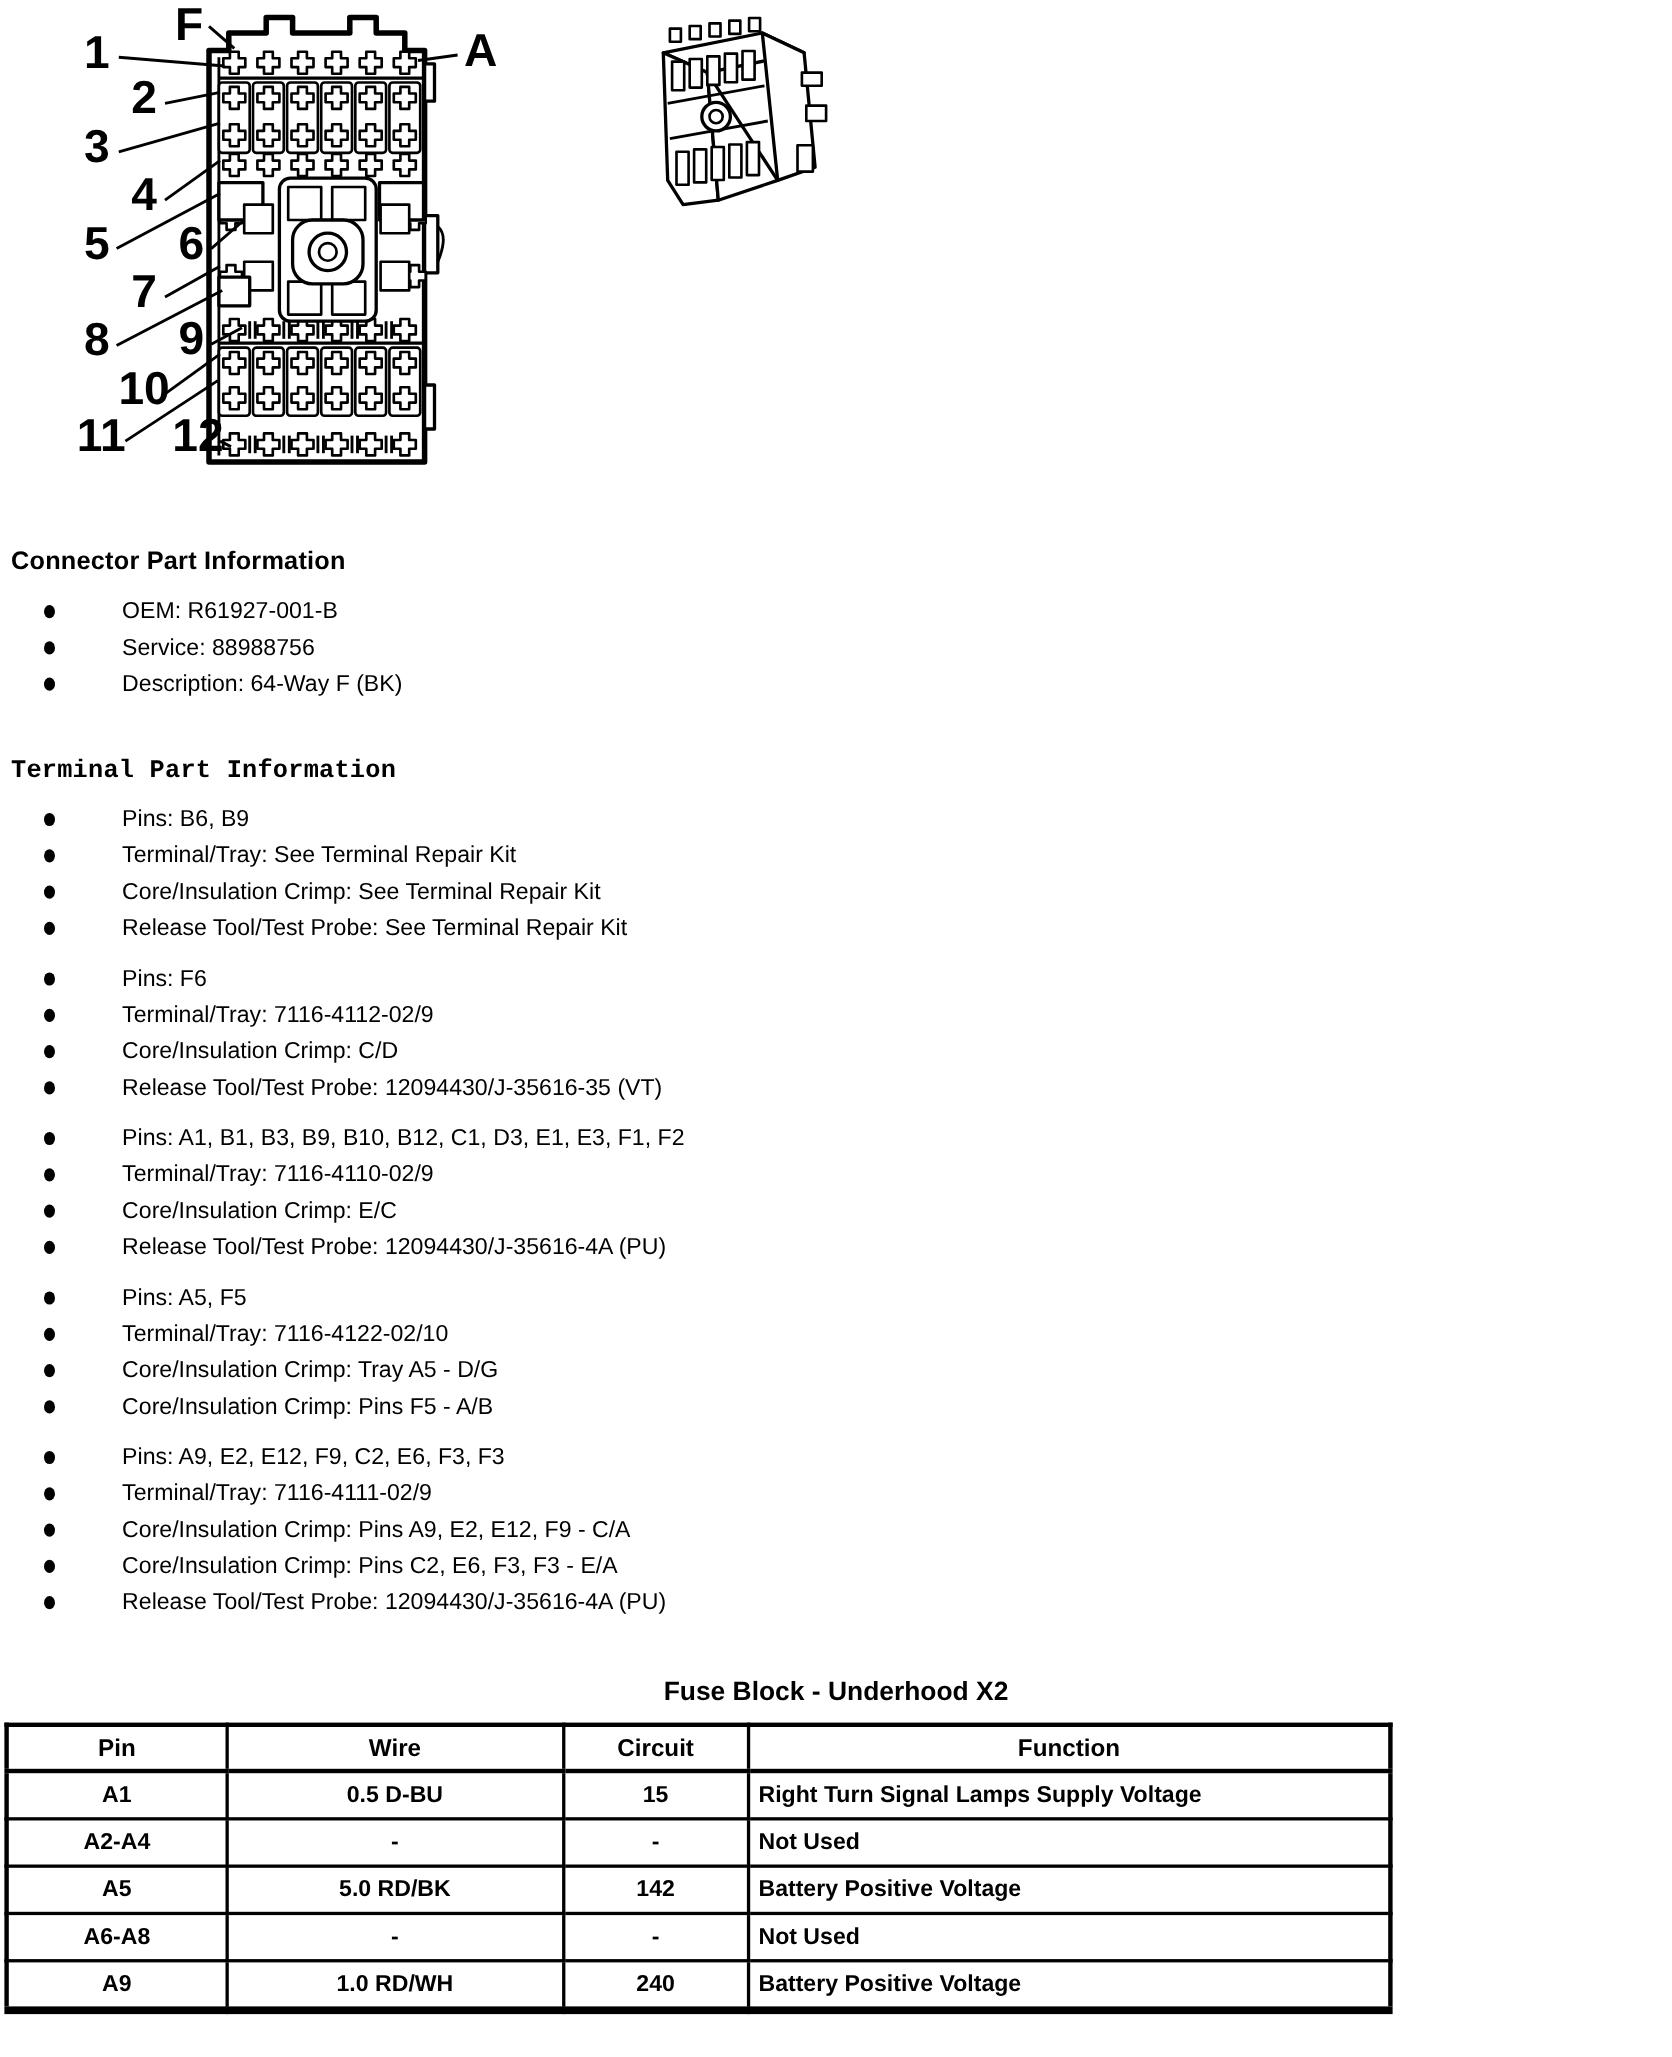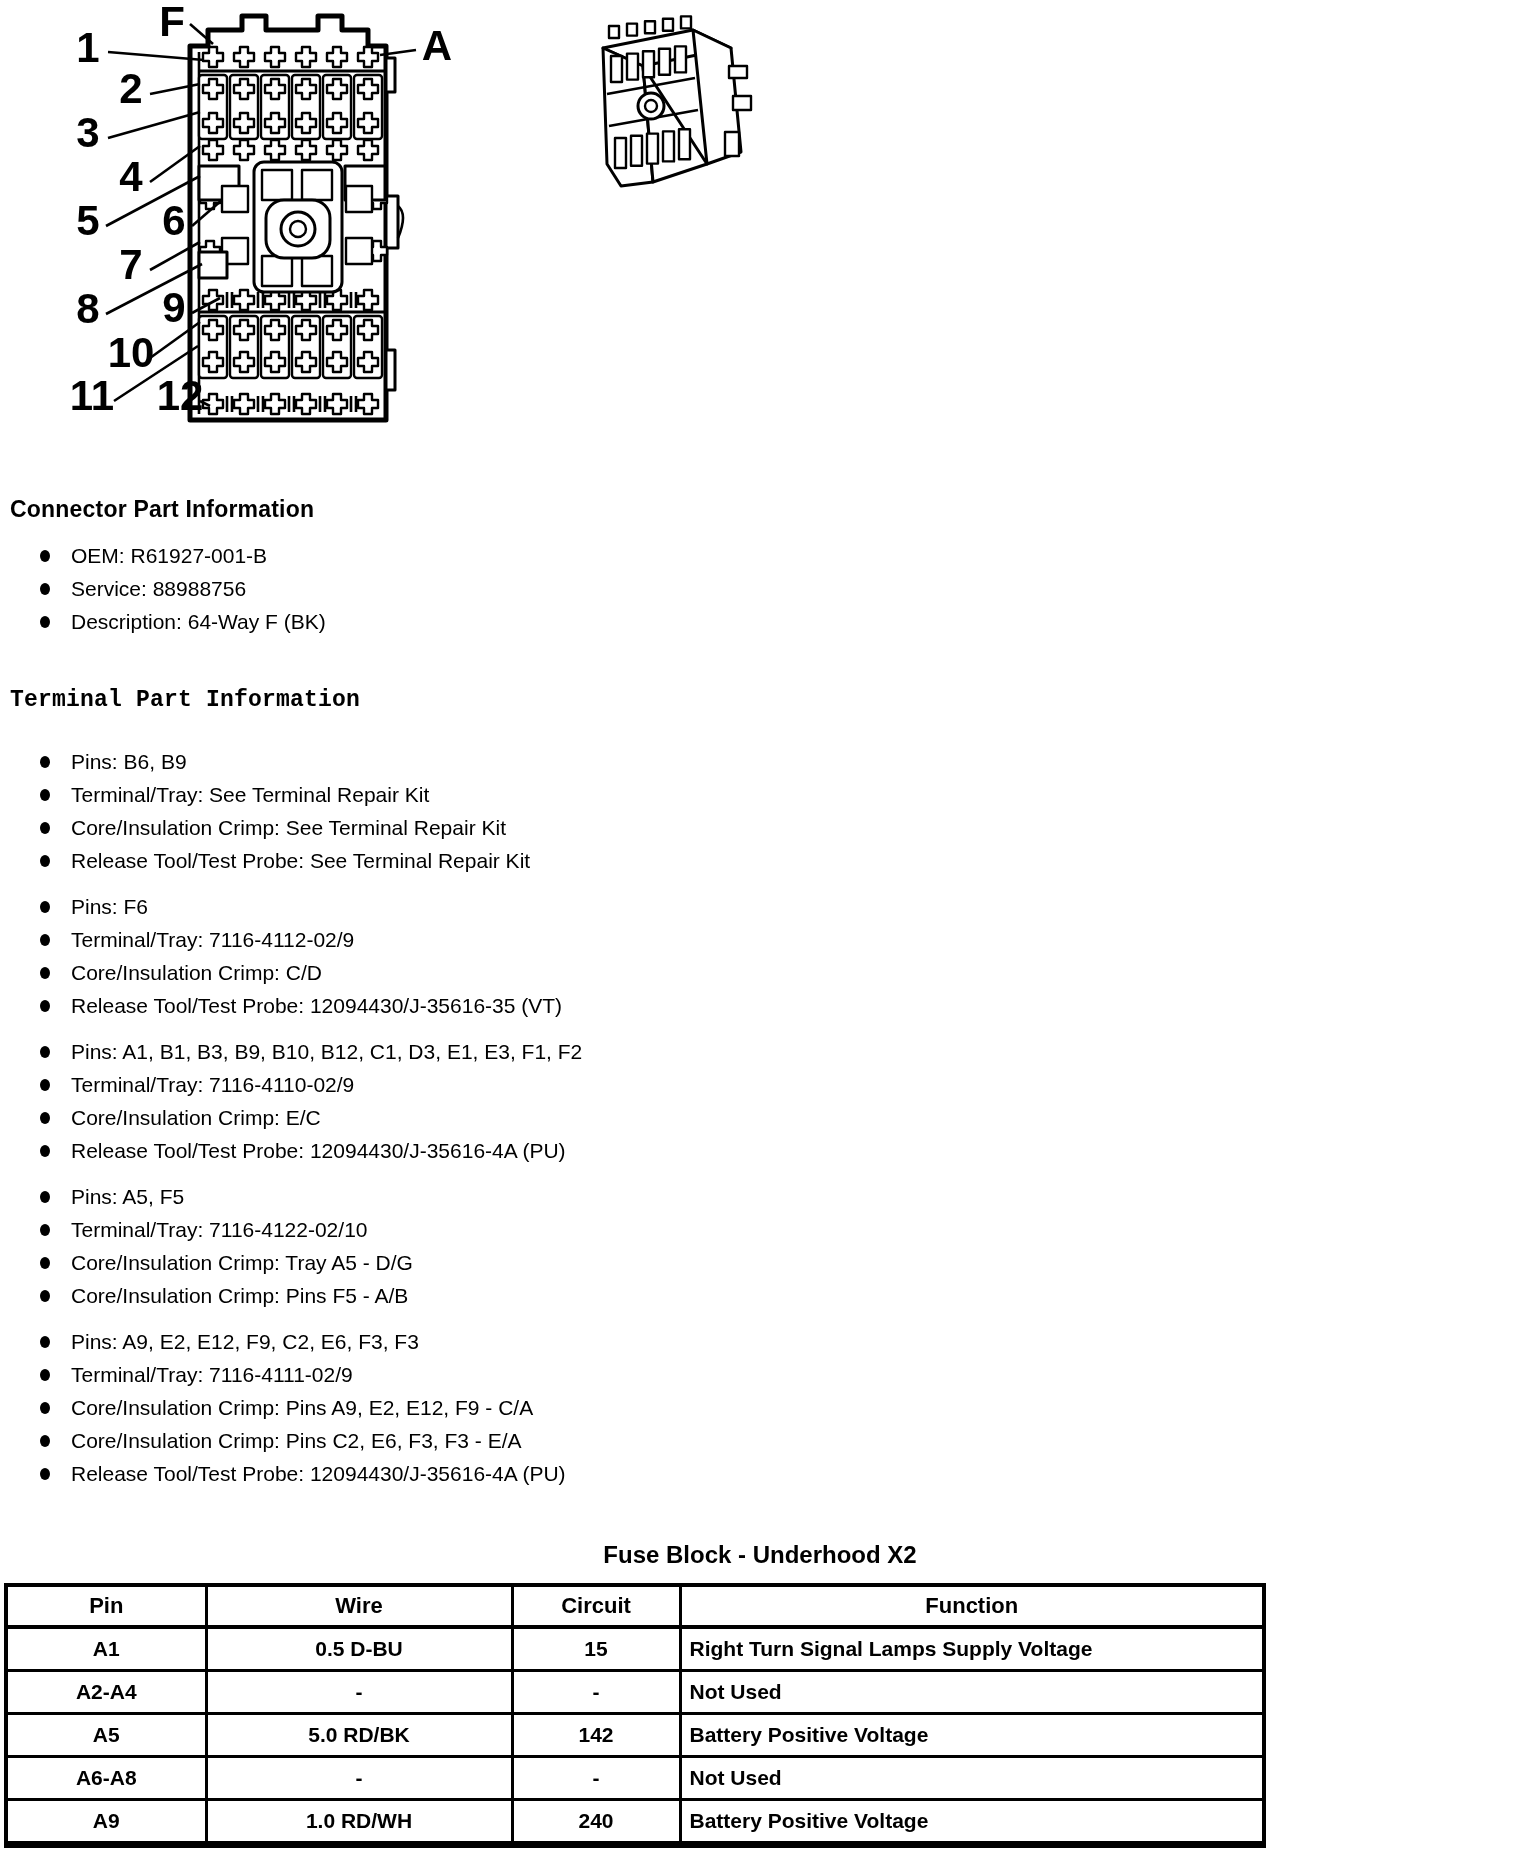--- a/index.html
+++ b/index.html
@@ -17,29 +17,29 @@
     font-size: 23px; font-weight: bold;
     margin: 0 0 0 10px; letter-spacing: 0.2px;
   }
   #connector-heading { margin-top: 34px; }
   #terminal-heading  { margin-top: 54px; font-family: Liberation Mono, monospace; }
 
   ul.blist { list-style: none; margin: 22px 0 0 0; padding: 0; }
   ul.blist li {
     display: flex; align-items: flex-start;
     font-size: 21px; line-height: 22px;
-    margin: 0 0 11px 0; padding-left: 40px;
+    margin: 0 0 11px 0; padding-left: 40px; gap: 40px;
   }
   ul.blist .bullet {
     flex: 0 0 auto; width: 10px; height: 12px;
     border-radius: 50%; background: #000;
     margin: 5px 21px 0 0;
   }
   ul.blist.group { margin-top: 22px; margin-bottom: 24px; }
-  #terminal-groups ul.blist.group:first-child { margin-top: 38px; }
+  #terminal-groups ul.blist.group:first-child { margin-top: 21px; }
 
   .table-title {
     text-align: center; font-size: 24px; font-weight: bold;
     margin: 56px 0 0 0;
   }
   table.fuse {
     border-collapse: collapse; table-layout: fixed;
     width: 1262px; margin: 14px 4px 0 4px;
     border: 4px solid #000; border-bottom: 7px solid #000;
   }

